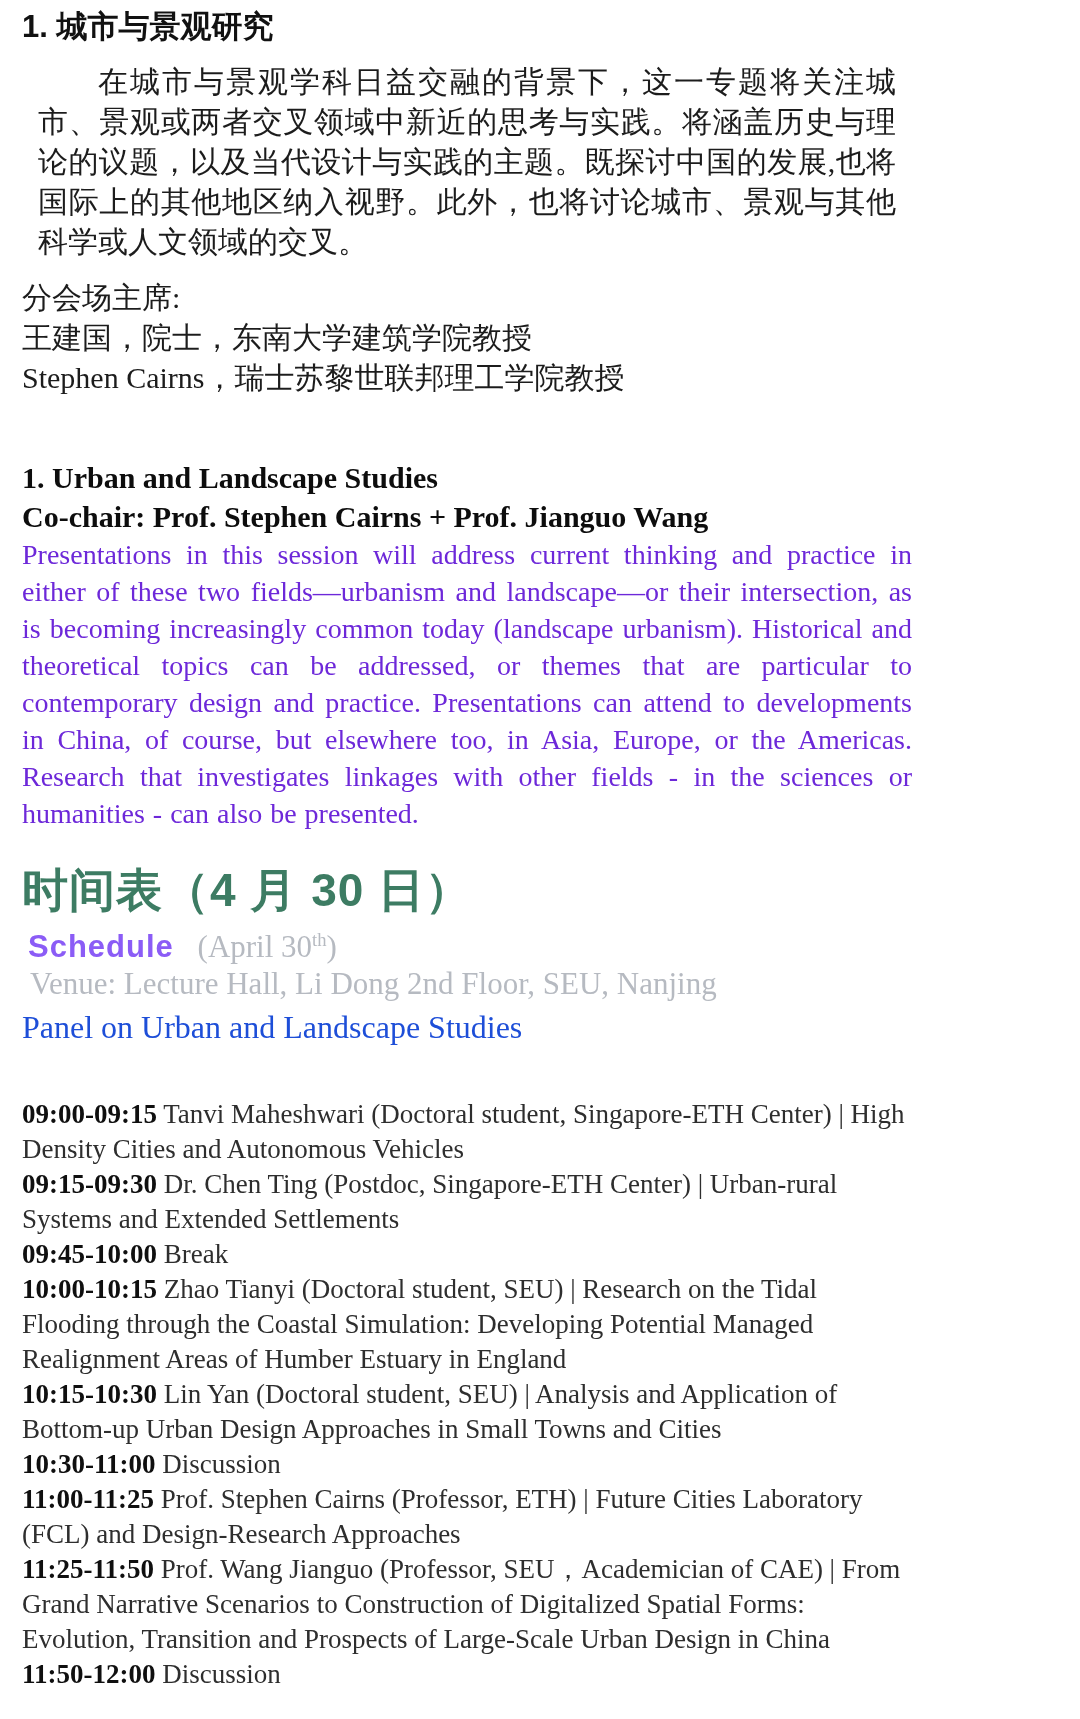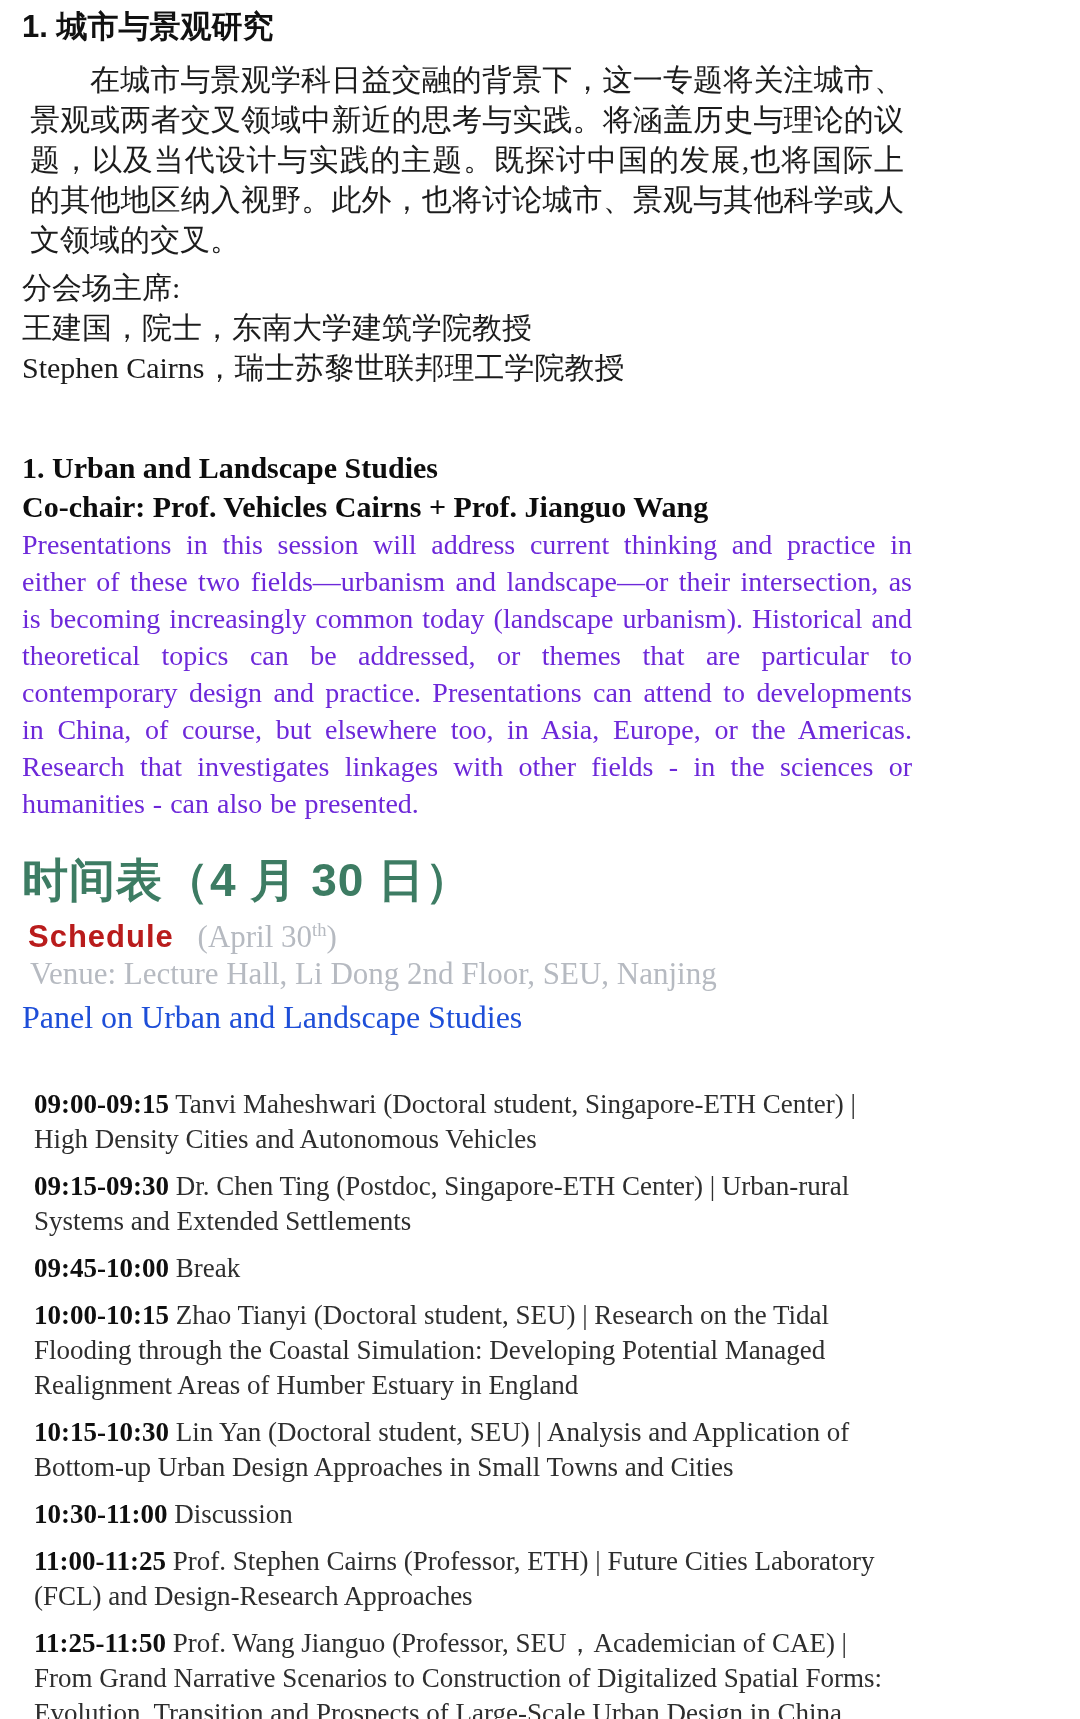--- a/index.html
+++ b/index.html
@@ -27,21 +27,21 @@
     font-size: 31px;
     line-height: 38px;
     color: #111111;
     margin: 0 0 14px 0;
   }
   .cn-paragraph {
     font-size: 30px;
     line-height: 40px;
     text-align: justify;
     text-indent: 2em;
-    margin: 8px;
+    margin: 16px;
     color: #1c1c1c;
   }
   .cn-chairs-label,
   .cn-chair {
     font-size: 30px;
     line-height: 40px;
     margin: 0;
     color: #1c1c1c;
   }
 
@@ -99,47 +99,47 @@
   }
 
   
   .sched-list {
     margin-top: 52px;
   }
   .sched-item {
     font-size: 27px;
     line-height: 35px;
     color: #2e2e2e;
-    margin: 12px;
+    margin: 0;
   }
   .sched-item .time {
     font-weight: bold;
     color: #0f0f0f;
   }
 </style>
 </head>
 <body>
 
 <div class="page">
 
   <h1 class="cn-title">1. 城市与景观研究</h1>
   <p class="cn-paragraph">在城市与景观学科日益交融的背景下，这一专题将关注城市、景观或两者交叉领域中新近的思考与实践。将涵盖历史与理论的议题，以及当代设计与实践的主题。既探讨中国的发展,也将国际上的其他地区纳入视野。此外，也将讨论城市、景观与其他科学或人文领域的交叉。</p>
   <p class="cn-chairs-label">分会场主席:</p>
   <p class="cn-chair">王建国，院士，东南大学建筑学院教授</p>
   <p class="cn-chair">Stephen Cairns，瑞士苏黎世联邦理工学院教授</p>
 
   <div class="en-block">
     <p class="en-title">1. Urban and Landscape Studies</p>
-    <p class="en-cochair">Co-chair: Prof. Vehicles Cairns + Prof. Jianguo Wang</p>
+    <p class="en-cochair">Co-chair: Prof. Stephen Cairns + Prof. Jianguo Wang</p>
     <p class="en-paragraph">Presentations in this session will address current thinking and practice in either of these two fields—urbanism and landscape—or their intersection, as is becoming increasingly common today (landscape urbanism). Historical and theoretical topics can be addressed, or themes that are particular to contemporary design and practice. Presentations can attend to developments in China, of course, but elsewhere too, in Asia, Europe, or the Americas. Research that investigates linkages with other fields - in the sciences or humanities - can also be presented.</p>
   </div>
 
   <h2 class="sched-heading" style="color: rgb(61, 124, 99);">时间表（4 月 30 日）</h2>
   <p class="sched-subtitle">
-    <span class="sched-en" style="color: #b91c1c;">Schedule</span><span class="sched-date" style="color: rgb(182, 186, 193); margin-left: 16px;"> (April 30</span><sup class="sched-date" style="color: rgb(182, 186, 193);">th</sup><span class="sched-date" style="color: rgb(182, 186, 193);">)</span>
+    <span class="sched-en" style="color: #8b5cf6;">Schedule</span><span class="sched-date" style="color: rgb(182, 186, 193); margin-left: 16px;"> (April 30</span><sup class="sched-date" style="color: rgb(182, 186, 193);">th</sup><span class="sched-date" style="color: rgb(182, 186, 193);">)</span>
   </p>
   <p class="venue-line" style="color: rgb(182, 186, 193);">Venue: Lecture Hall, Li Dong 2nd Floor, SEU, Nanjing</p>
   <p class="panel-title">Panel on Urban and Landscape Studies</p>
 
   <div class="sched-list">
     <p class="sched-item"><span class="time">09:00-09:15</span><span> Tanvi Maheshwari (Doctoral student, Singapore-ETH Center) | High Density Cities and Autonomous Vehicles</span></p>
     <p class="sched-item"><span class="time">09:15-09:30</span><span> Dr. Chen Ting (Postdoc, Singapore-ETH Center) | Urban-rural Systems and Extended Settlements</span></p>
     <p class="sched-item"><span class="time">09:45-10:00</span><span> Break</span></p>
     <p class="sched-item"><span class="time">10:00-10:15</span><span> Zhao Tianyi (Doctoral student, SEU) | Research on the Tidal Flooding through the Coastal Simulation: Developing Potential Managed Realignment Areas of Humber Estuary in England</span></p>
     <p class="sched-item"><span class="time">10:15-10:30</span><span> Lin Yan (Doctoral student, SEU) | Analysis and Application of Bottom-up Urban Design Approaches in Small Towns and Cities</span></p>

